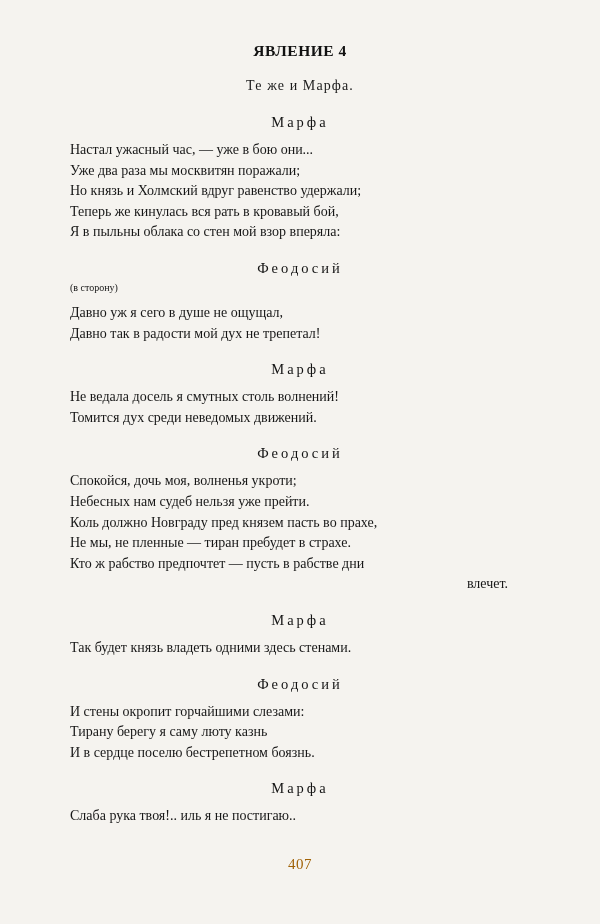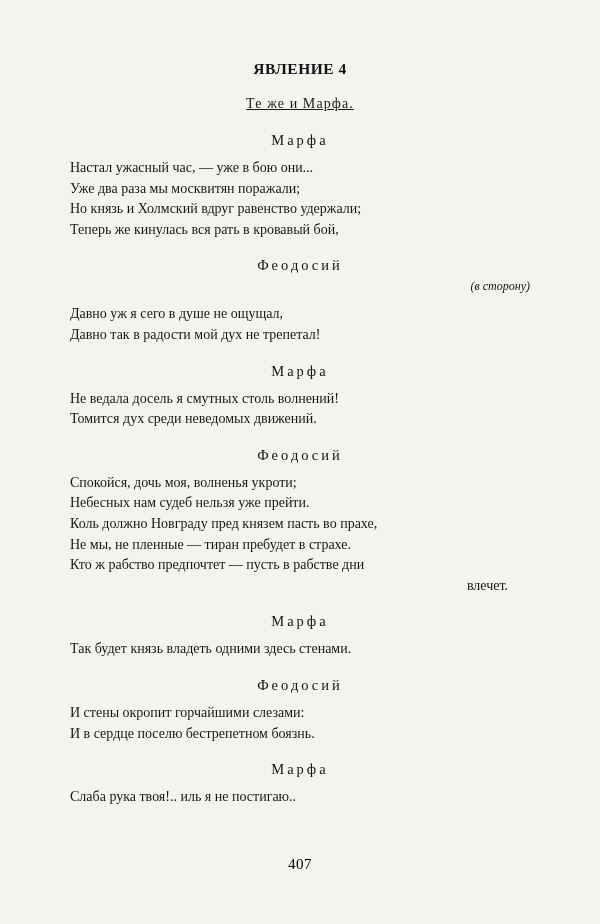--- a/index.html
+++ b/index.html
@@ -19,54 +19,52 @@
     position: absolute;
     left: 0;
     top: 0;
     width: 600px;
     height: 924px;
     background: #f5f3ef;
   }
   .content {
     position: absolute;
     left: 70px;
-    top: 60px;
+    top: 42px;
     width: 460px;
   }
   .scene-title {
     text-align: center;
     font-weight: bold;
     font-size: 15.5px;
     letter-spacing: 0.5px;
     margin-bottom: 18px;
     color: #111;
   }
   .stage-note {
     text-align: center;
     font-size: 14px;
     letter-spacing: 1.1px;
     margin-bottom: 20px;
     color: #1b1b1b;
-    text-decoration: underline;
   }
   .speaker {
     text-align: center;
     font-size: 14.5px;
     letter-spacing: 3px;
     margin-top: 17px;
     margin-bottom: 9px;
     color: #141414;
   }
   .speaker.first {
     margin-top: 0;
   }
   .direction {
-    text-align: right;
-    font-style: italic;
-    font-size: 12px;
+    text-align: left;
+    font-size: 10px;
     margin-top: -4px;
     margin-bottom: 10px;
     color: #141414;
   }
   .lines {
     font-size: 14px;
     line-height: 20.6px;
     color: #171717;
   }
   .line {
@@ -79,40 +77,41 @@
   .block {
     margin-bottom: 2px;
   }
   .page-number {
     position: absolute;
     left: 0;
     right: 0;
     top: 856px;
     text-align: center;
     font-size: 15px;
-    color: #000000;
+    color: #a16207;
     letter-spacing: 0.5px;
   }
 </style>
 </head>
 <body>
 
 <div class="page">
   <div class="content">
 
     <div class="scene-title">ЯВЛЕНИЕ 4</div>
     <div class="stage-note">Те же и Марфа.</div>
 
     <div class="block">
       <div class="speaker first">Марфа</div>
       <div class="lines">
         <div class="line">Настал ужасный час, — уже в бою они...</div>
         <div class="line">Уже два раза мы москвитян поражали;</div>
         <div class="line">Но князь и Холмский вдруг равенство удержали;</div>
         <div class="line">Теперь же кинулась вся рать в кровавый бой,</div>
+        <div class="line">Я в пыльны облака со стен мой взор вперяла:</div>
       </div>
     </div>
 
     <div class="block">
       <div class="speaker">Феодосий</div>
       <div class="direction">(в сторону)</div>
       <div class="lines">
         <div class="line">Давно уж я сего в душе не ощущал,</div>
         <div class="line">Давно так в радости мой дух не трепетал!</div>
       </div>
@@ -142,20 +141,21 @@
       <div class="speaker">Марфа</div>
       <div class="lines">
         <div class="line">Так будет князь владеть одними здесь стенами.</div>
       </div>
     </div>
 
     <div class="block">
       <div class="speaker">Феодосий</div>
       <div class="lines">
         <div class="line">И стены окропит горчайшими слезами:</div>
+        <div class="line">Тирану берегу я саму люту казнь</div>
         <div class="line">И в сердце поселю бестрепетном боязнь.</div>
       </div>
     </div>
 
     <div class="block">
       <div class="speaker">Марфа</div>
       <div class="lines">
         <div class="line">Слаба рука твоя!.. иль я не постигаю..</div>
       </div>
     </div>

